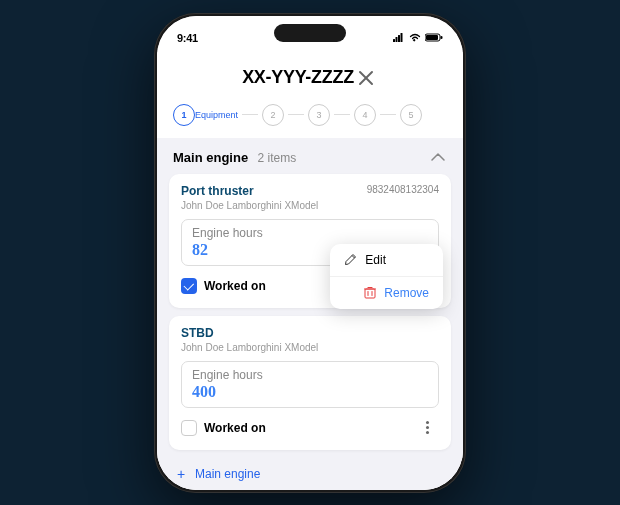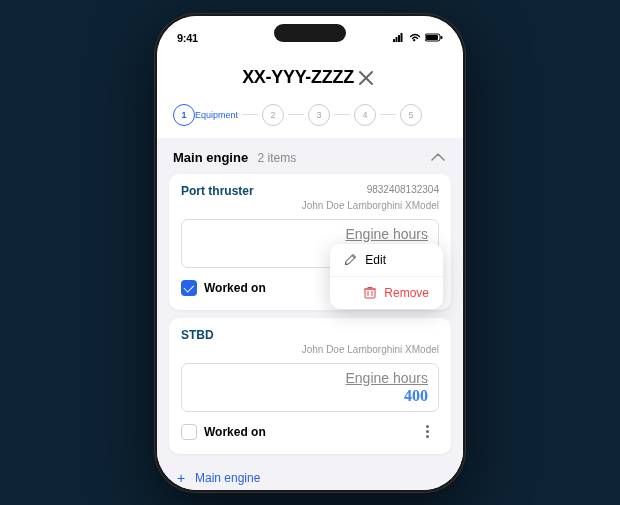--- a/index.html
+++ b/index.html
@@ -149,21 +149,20 @@
       height: 1px;
       background: #ddd;
       margin: 0 2px;
     }
 
     
     .content {
       flex: 1;
       overflow-y: auto;
       background: #f2f2f7;
-      text-align: right;
     }
 
     .section-header {
       display: flex;
       align-items: center;
       justify-content: space-between;
       padding: 10px 16px 8px;
       background: #f2f2f7;
     }
 
@@ -225,24 +224,23 @@
     }
 
     .engine-hours-box {
       border: 1px solid #ddd;
       border-radius: 7px;
       padding: 6px 10px;
       margin-bottom: 8px;
     }
 
     .engine-hours-label {
-      font-size: 14px;
+      font-size: 12px;
       color: #888;
       margin-bottom: 1px;
-      text-decoration: underline;
     }
 
     .engine-hours-value {
       font-size: 16px;
       font-weight: 600;
       color: #3b82f6;
       font-family: Liberation Serif, serif;
     }
 
     .worked-on-row {
@@ -335,21 +333,21 @@
       font-size: 12px;
       color: #000;
       cursor: pointer;
     }
 
     .context-menu-item:first-child {
       border-bottom: 1px solid #f0f0f0;
     }
 
     .context-menu-item.danger {
-      color: #ef4444;
+      color: #3b82f6;
       margin-left: 20px;
     }
 
     
     .add-row {
       display: flex;
       align-items: center;
       gap: 6px;
       padding: 8px 16px;
       cursor: pointer;

